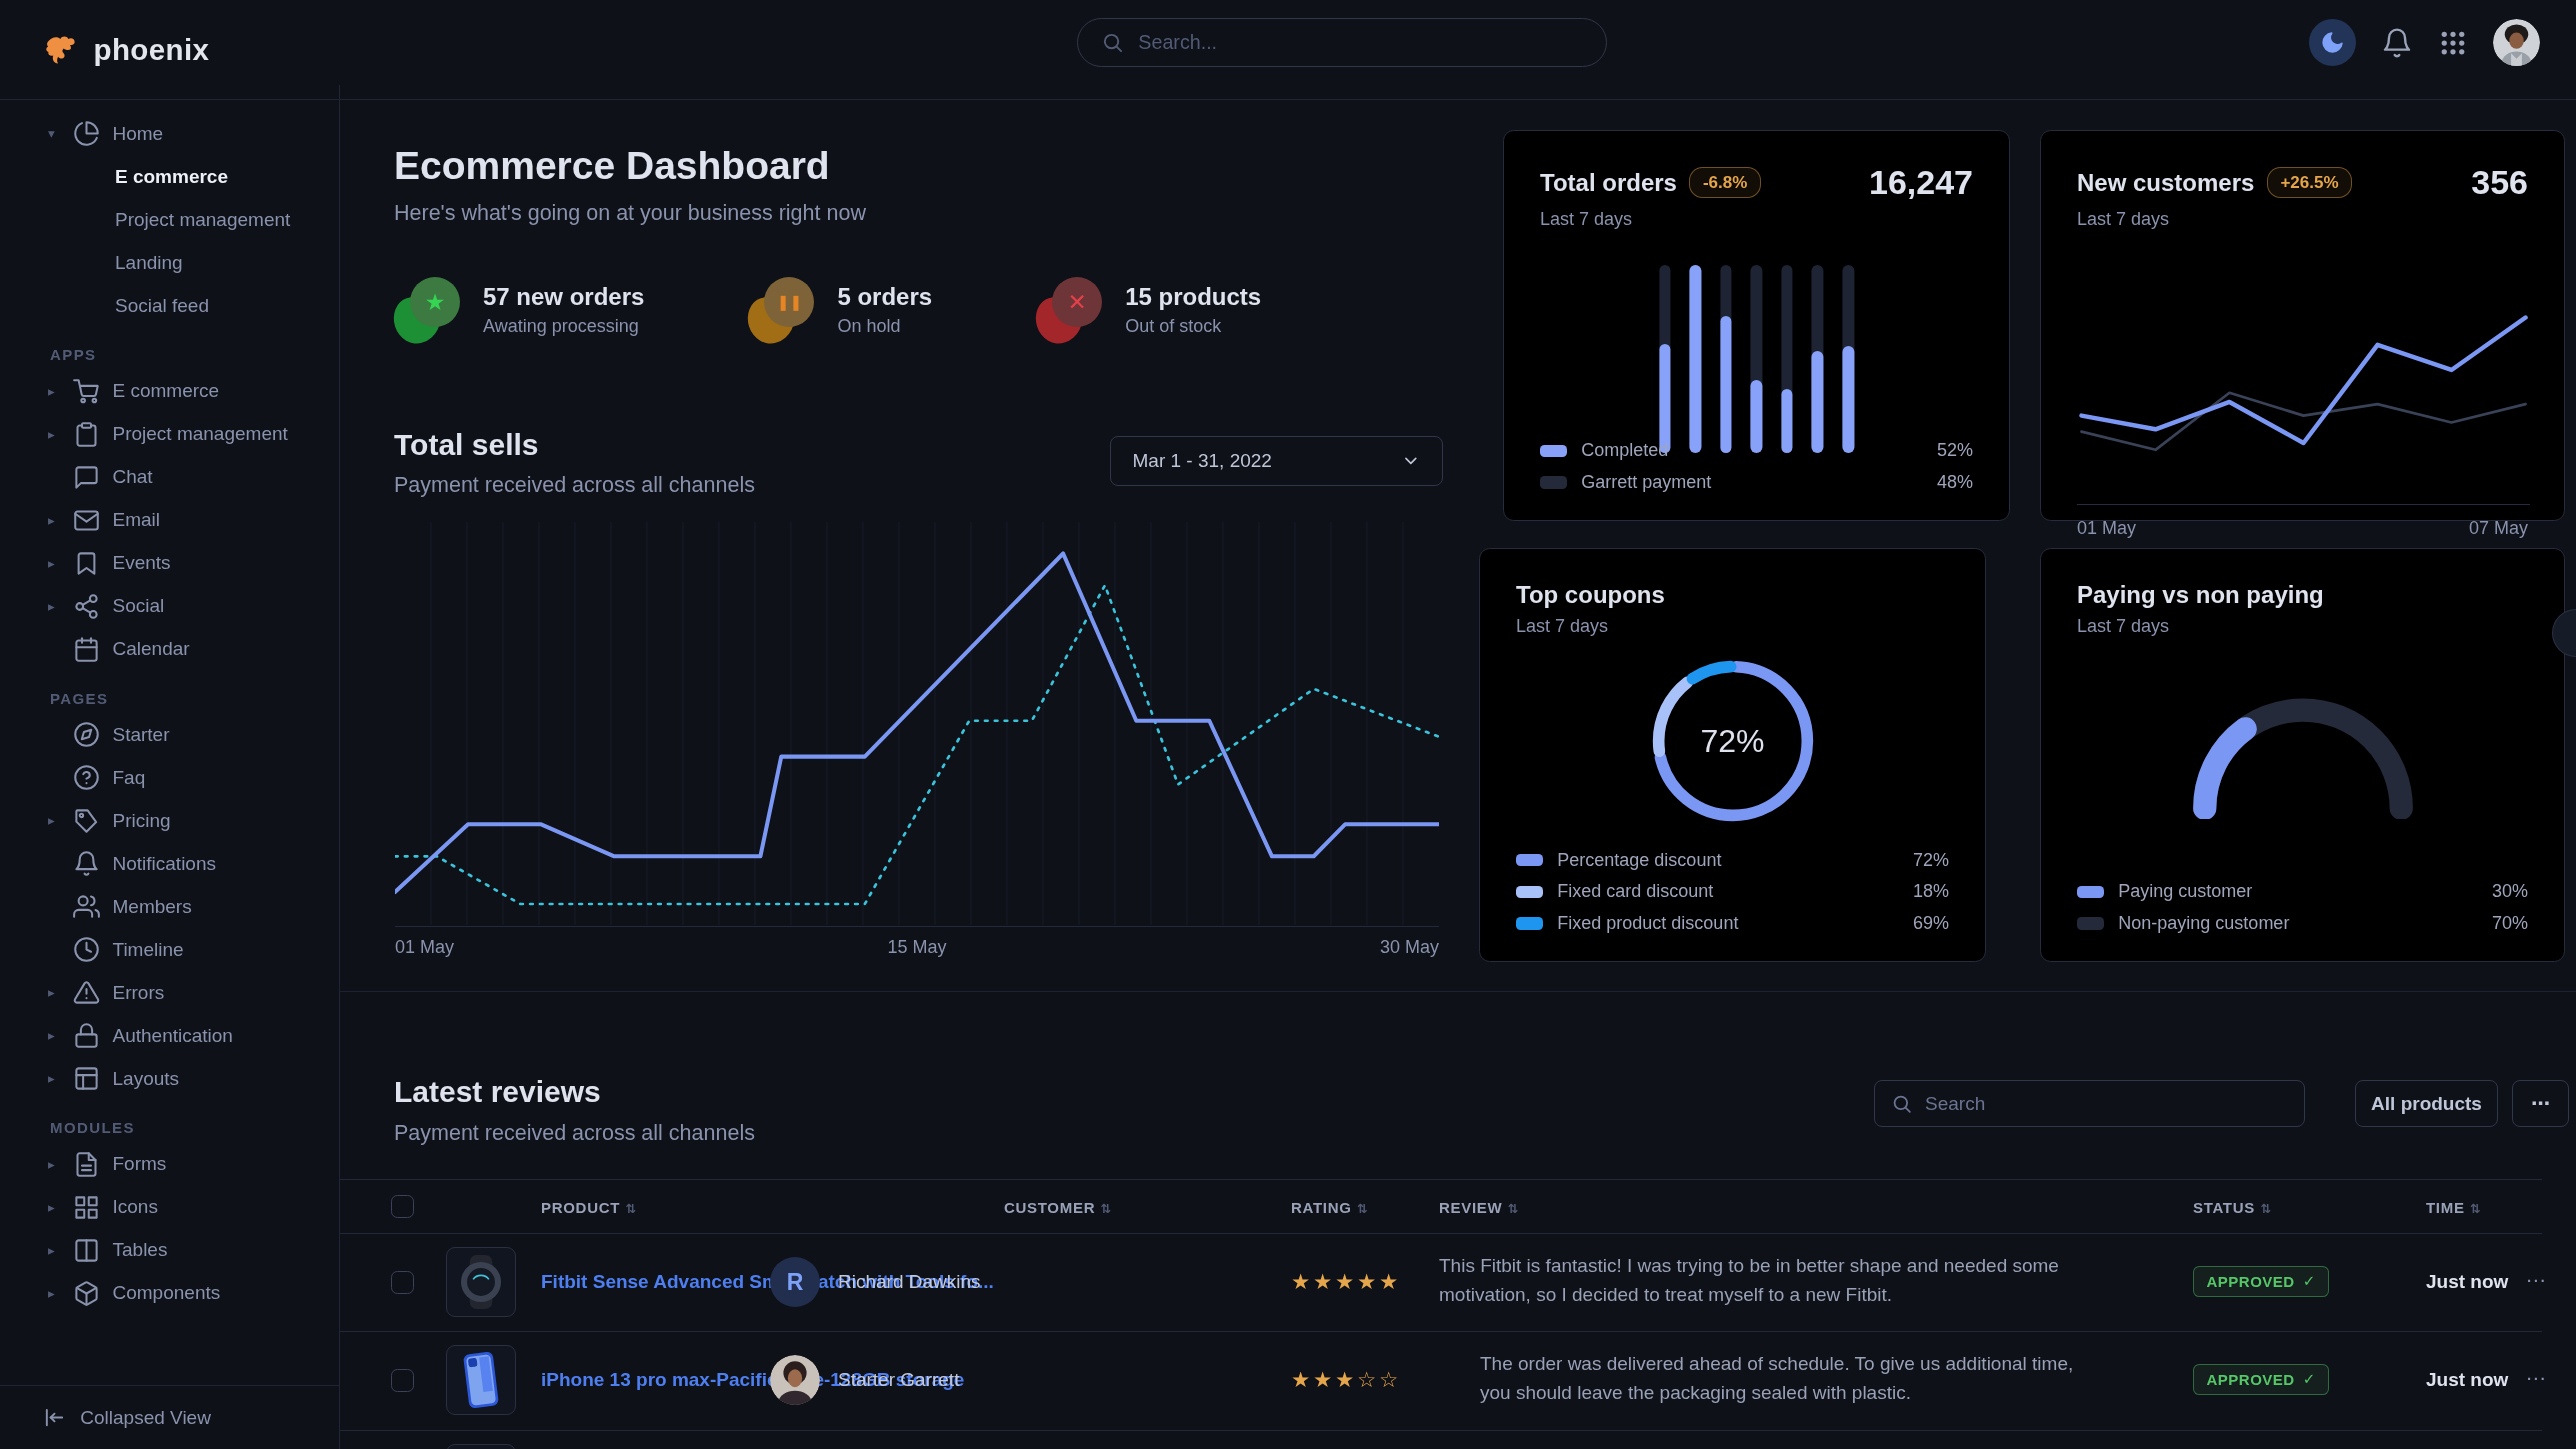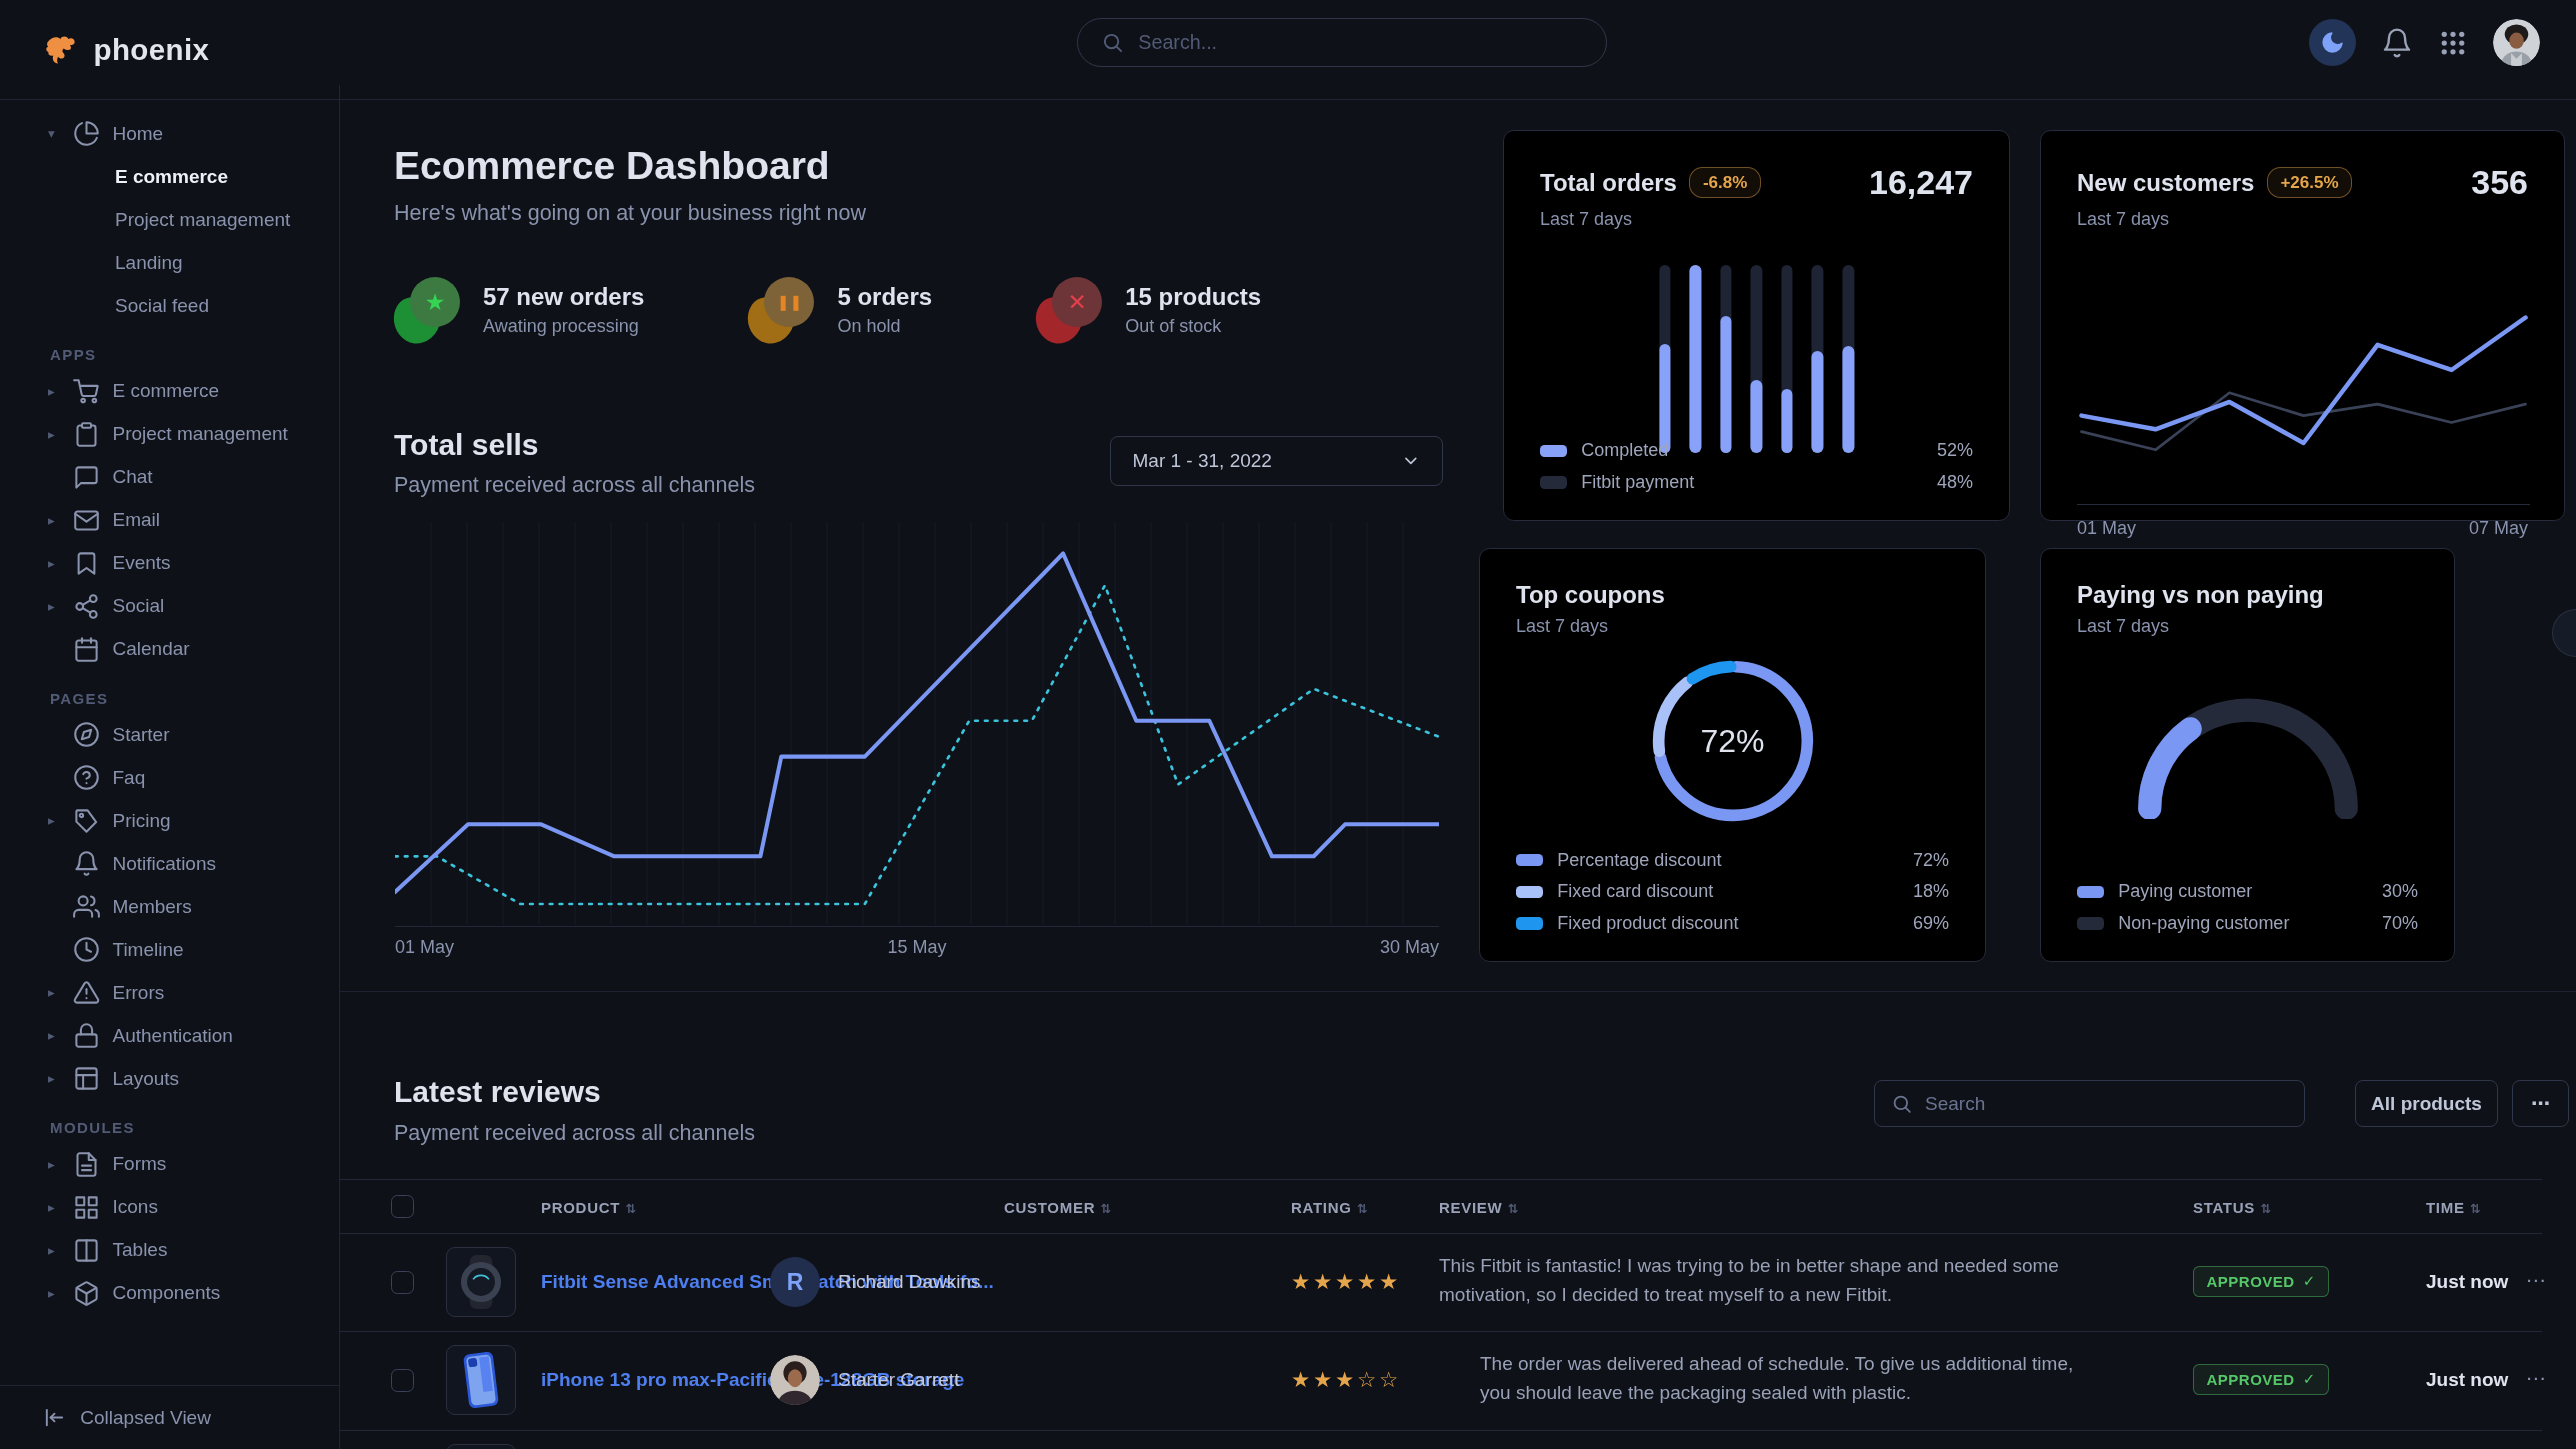--- a/index.html
+++ b/index.html
@@ -555,21 +555,21 @@
         </div>
       </div>
     <div class="legend" id="orders-legend">
         <div class="legend-row">
           <span class="sw" style="background:#87a2f8"></span>
           <span>Completed</span>
           <span class="lv">52%</span>
         </div>
         <div class="legend-row">
           <span class="sw" style="background:#242a3a"></span>
-          <span>Fitbit payment</span>
+          <span>Garrett payment</span>
           <span class="lv">48%</span>
         </div>
       </div>
   </div>
 
   <div class="card" id="card-customers" style="left:1676px; top:45px; width:525px; height:391px;">
     <div class="card-title-row">
       <span class="card-title">New customers</span>
       <span class="badge">+26.5%</span>
       <span class="card-value">356</span>
@@ -610,21 +610,21 @@
           <span class="lv">18%</span>
         </div>
         <div class="legend-row">
           <span class="sw" style="background:#1e96f0"></span>
           <span>Fixed product discount</span>
           <span class="lv">69%</span>
         </div>
       </div>
   </div>
 
-  <div class="card" id="card-paying" style="left:1676px; top:463px; width:415px; height:414px;">
+  <div class="card" id="card-paying" style="left:1676px; top:463px; width:525px; height:414px;">
     <div class="card-title-row">
       <span class="card-title">Paying vs non paying</span>
     </div>
     <div class="card-period">Last 7 days</div>
     <div id="gauge-wrap">
       <svg id="gauge-svg" width="242" height="134" viewBox="0 0 270 150">
           <path d="M 25.0 138.0 A 110 110 0 0 1 245.0 138.0" fill="none" stroke="#242a3a" stroke-width="26" stroke-linecap="round"></path>
           <path d="M 25.0 138.0 A 110 110 0 0 1 70.3 49.0" fill="none" stroke="#7b97f4" stroke-width="26" stroke-linecap="round"></path>
         </svg>
     </div>

